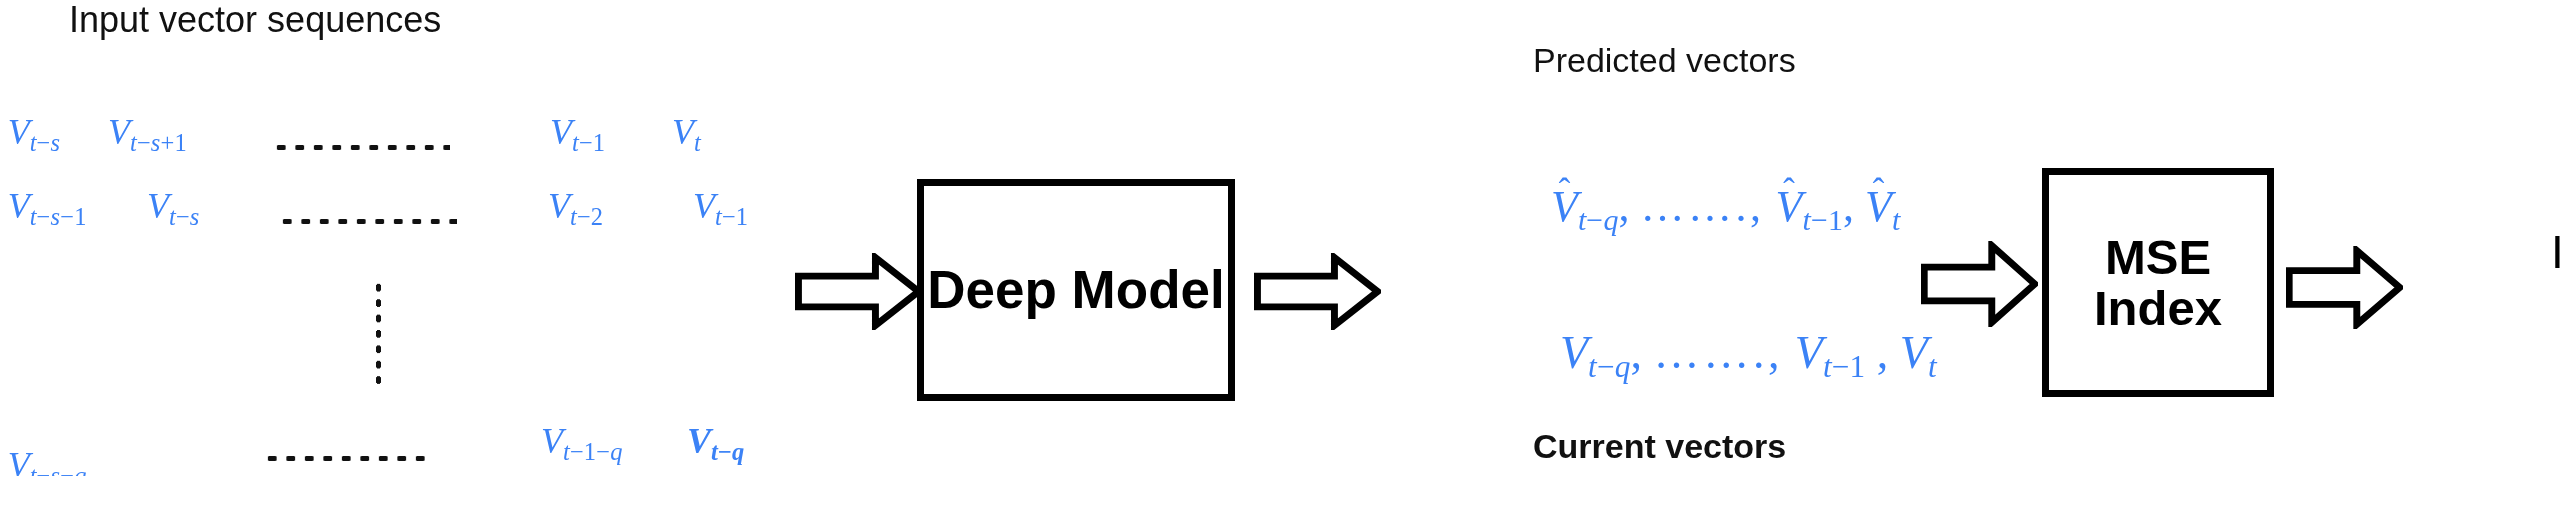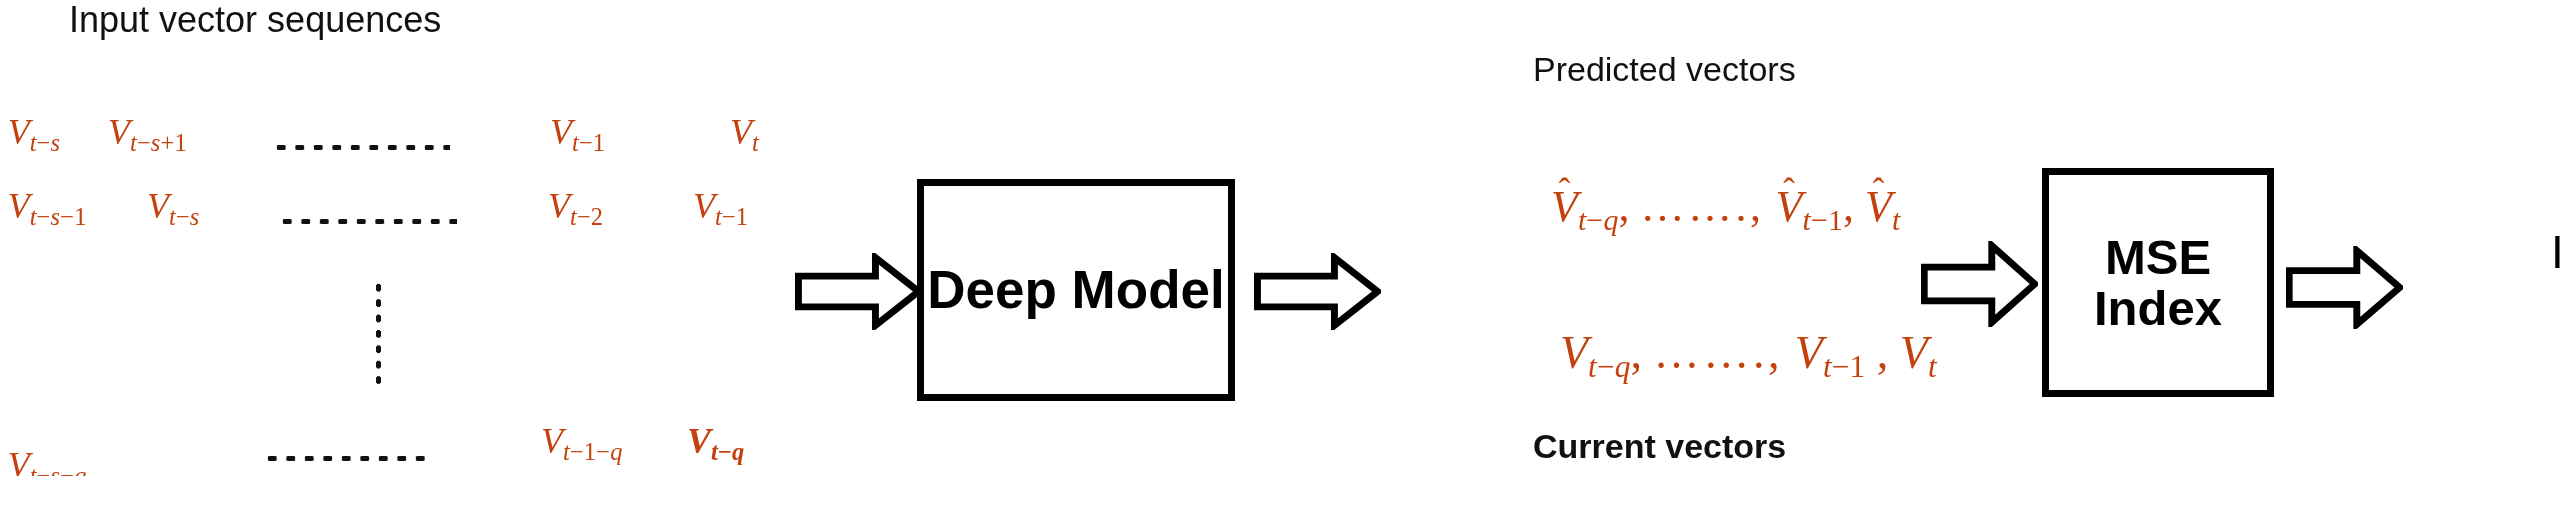--- a/index.html
+++ b/index.html
@@ -31,34 +31,33 @@
   }
   #title-input-vector-sequences {
     left: 69px;
     top: 1.5px;
     font-size: 36px;
   }
   #label-predicted-vectors {
     left: 1533px;
     top: 43px;
     font-size: 34px;
-    margin-top: 9px;
   }
   #label-current-vectors {
     left: 1533px;
     top: 429px;
     font-size: 34px;
     font-weight: bold;
   }
 
   
   .math {
     font-family: "Liberation Serif", serif;
     font-style: italic;
-    color: #c2410c;
+    color: #3b82f6;
     white-space: nowrap;
     line-height: 1;
   }
   .math .sub {
     font-size: 0.68em;
     vertical-align: -0.30em;
     font-style: italic;
     letter-spacing: 0.005em;
   }
   .math .num { font-style: normal; }
@@ -158,21 +157,21 @@
   <div class="abs sans-label" id="title-input-vector-sequences">Input vector sequences</div>
 
   <div class="abs math mrow" style="left:7.7px; top:114px;">V<span class="sub">t<span class="op">−</span>s</span></div>
 
   <div class="abs math mrow" style="left:108px; top:114px;">V<span class="sub">t<span class="op">−</span>s<span class="op">+</span><span class="num">1</span></span></div>
 
   <div class="abs dots-h" style="left:272px; top:145px; width:178px;"></div>
 
   <div class="abs math mrow" style="left:550px; top:114px;">V<span class="sub">t<span class="op">−</span><span class="num">1</span></span></div>
 
-  <div class="abs math mrow" style="left:730px; top:114px;">V<span class="sub">t</span></div>
+  <div class="abs math mrow" style="left:672px; top:114px;">V<span class="sub">t</span></div>
 
   <div class="abs math mrow" style="left:7.7px; top:188px;">V<span class="sub">t<span class="op">−</span>s<span class="op">−</span><span class="num">1</span></span></div>
 
   <div class="abs math mrow" style="left:147px; top:188px;">V<span class="sub">t<span class="op">−</span>s</span></div>
 
   <div class="abs dots-h" style="left:278px; top:219px; width:179px;"></div>
 
   <div class="abs math mrow" style="left:548px; top:188px;">V<span class="sub">t<span class="op">−</span><span class="num">2</span></span></div>
 
   <div class="abs math mrow" style="left:693px; top:188px;">V<span class="sub">t<span class="op">−</span><span class="num">1</span></span></div>

